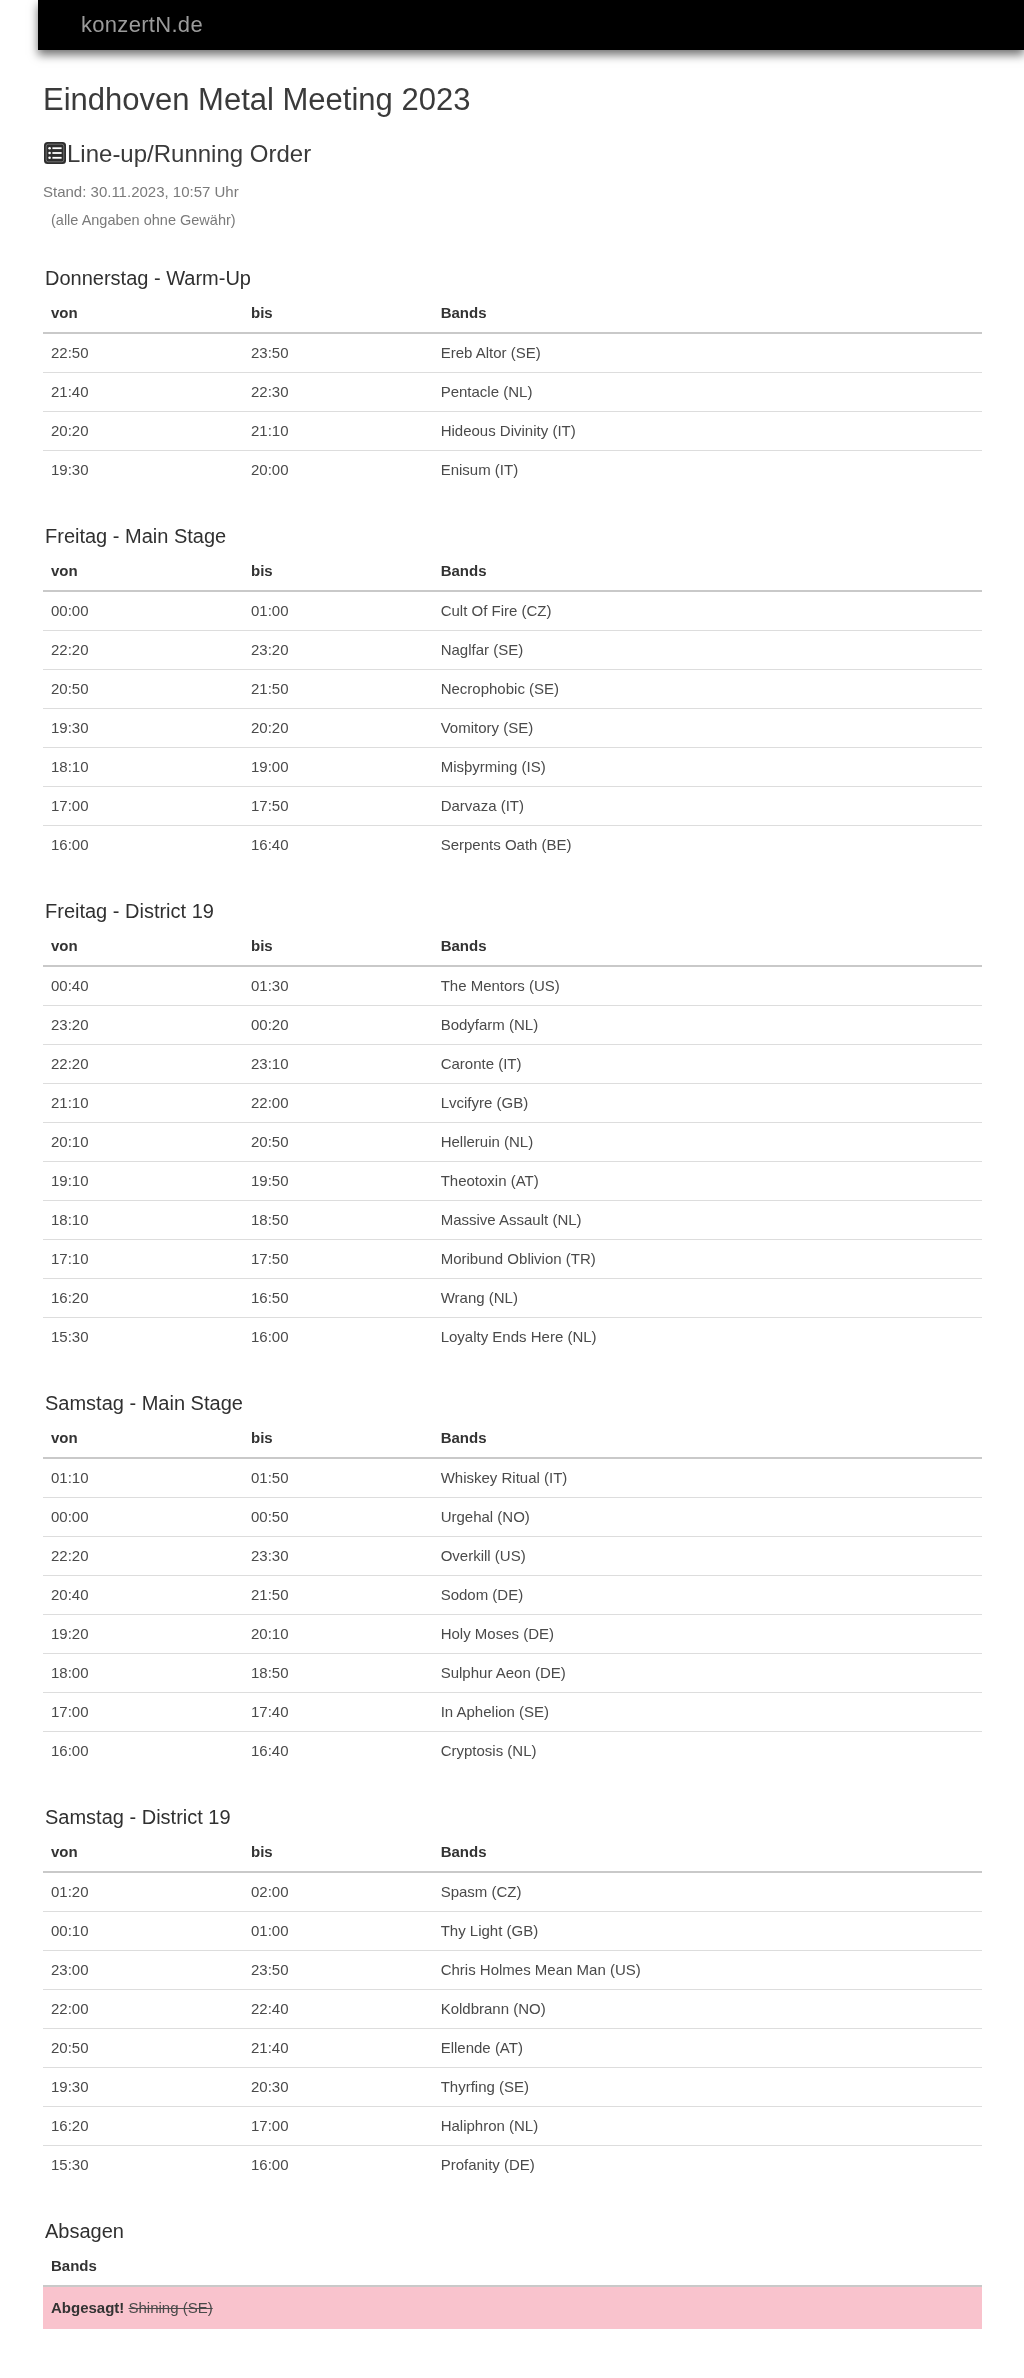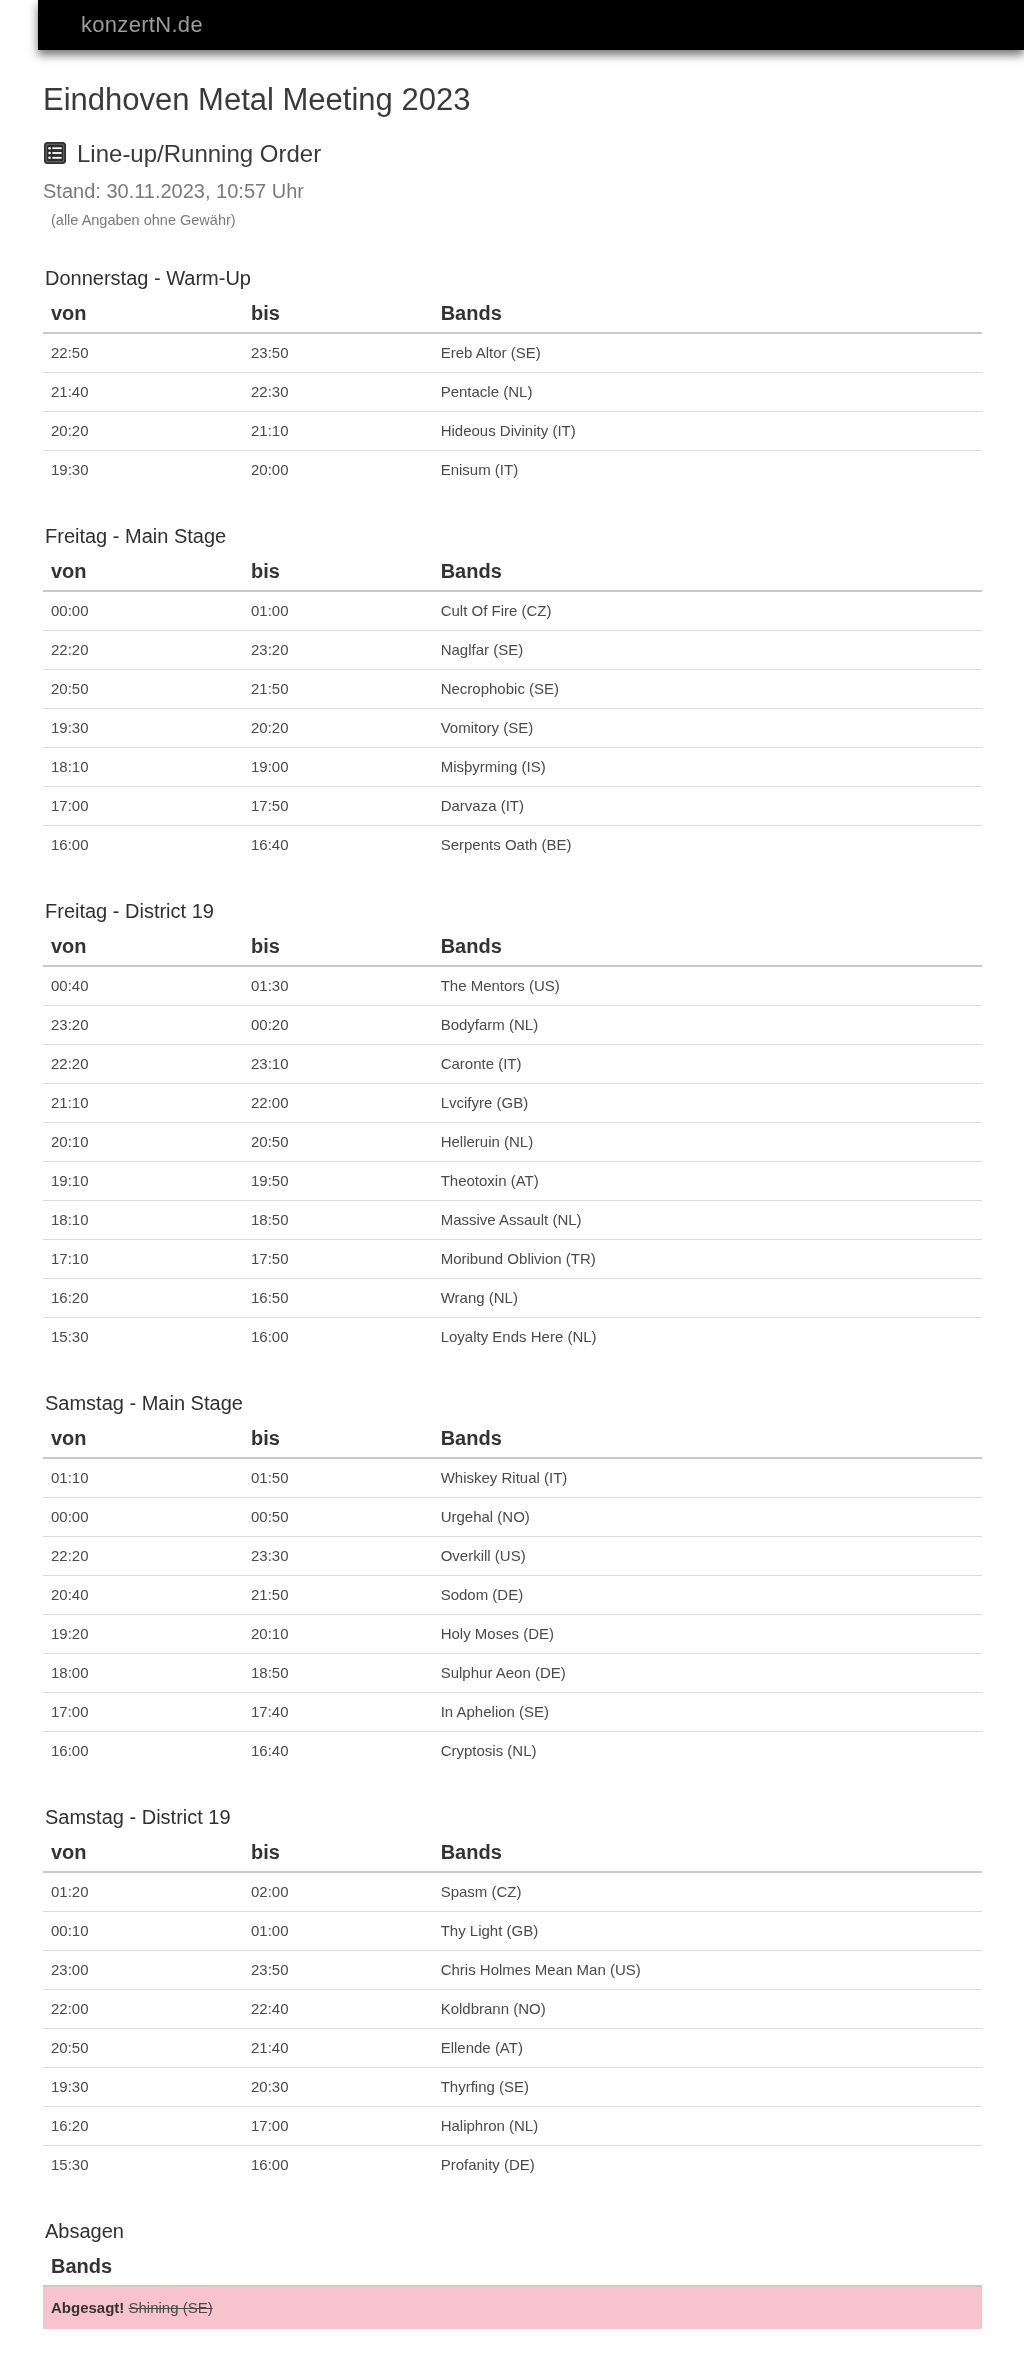--- a/index.html
+++ b/index.html
@@ -40,28 +40,27 @@
     line-height: 1.15;
   }
 
   h2.lineup-heading {
     font-size: 24px;
     font-weight: 400;
     color: #3a3a3a;
     margin: 22px 0 0;
     display: flex;
     align-items: center;
-    gap: 10px;
     line-height: 1.15;
   }
   .lineup-icon-svg { flex: 0 0 auto; display: block; }
 
   p.stand-info {
     color: #7a7a7a;
-    font-size: 20px;
+    font-size: 15px;
     line-height: 21px;
     margin: 14px 0 0;
   }
   p.disclaimer-info {
     color: #7a7a7a;
     font-size: 14.5px;
     line-height: 21px;
     margin: 8px;
   }
 
@@ -73,21 +72,21 @@
     line-height: 1.2;
   }
 
   table.schedule-table, table.cancel-table {
     width: 100%;
     border-collapse: collapse;
     margin-top: 4px;
   }
   table th {
     text-align: left;
-    font-size: 20px;
+    font-size: 15px;
     font-weight: 700;
     color: #333;
     padding: 10px 8px;
     border-bottom: 2px solid #c9c9c9;
     line-height: 18px;
   }
   table.schedule-table th:nth-child(1) { width: 21.3%; }
   table.schedule-table th:nth-child(2) { width: 20.2%; margin-left: 28px; }
   table td {
     font-size: 15px;

